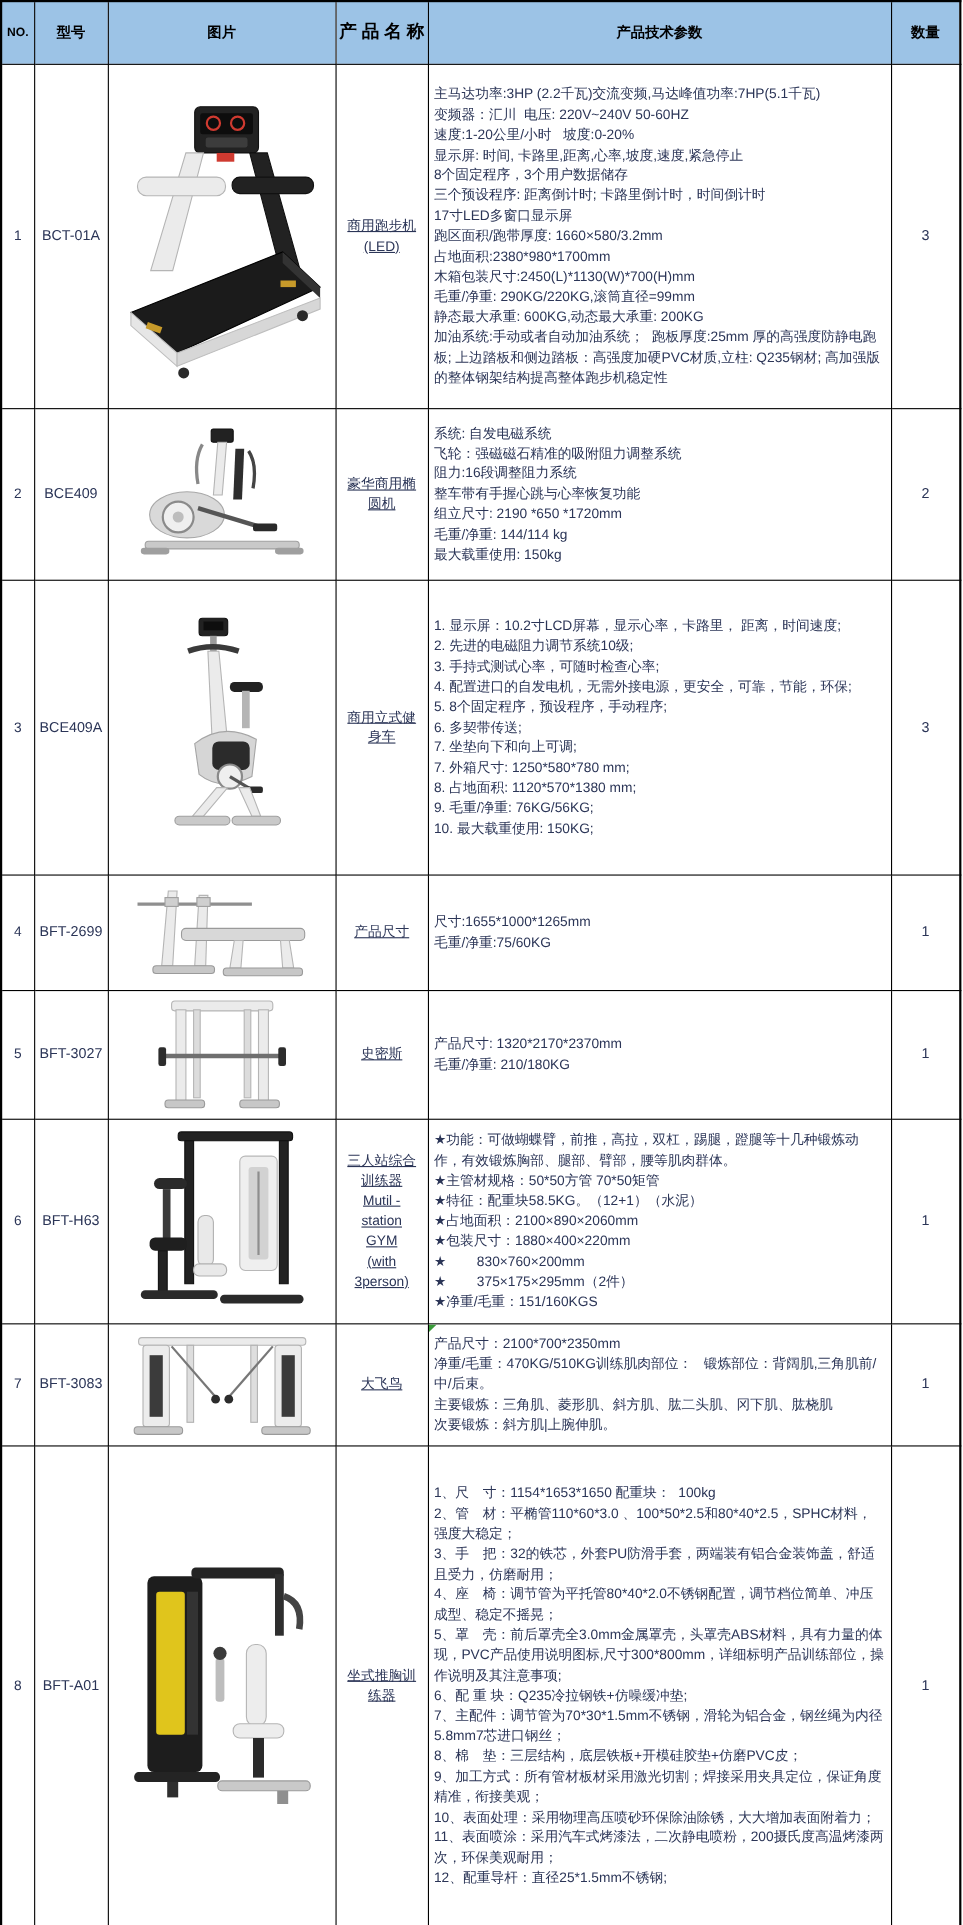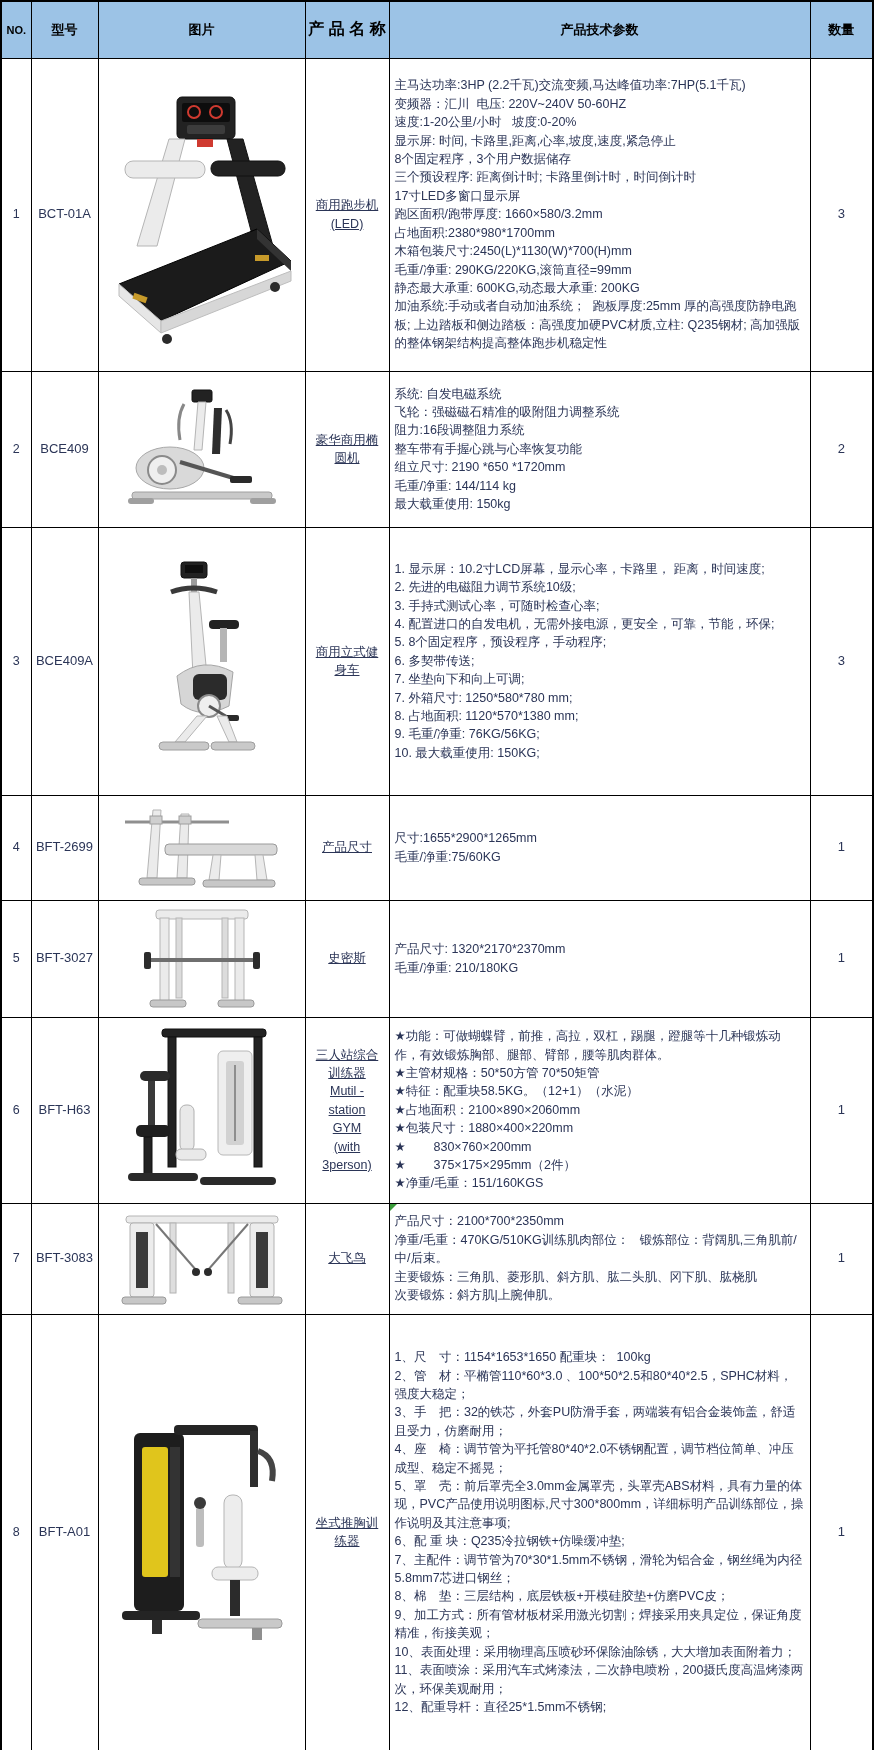--- a/index.html
+++ b/index.html
@@ -169,21 +169,21 @@
         <rect x="33" y="16" width="12" height="8" fill="#cfcfcf" stroke="#9e9e9e"></rect>
         <rect x="62" y="16" width="12" height="8" fill="#cfcfcf" stroke="#9e9e9e"></rect>
         <rect x="48" y="44" width="112" height="11" rx="4" fill="#d8d8d8" stroke="#9a9a9a"></rect>
         <polygon points="96,55 104,55 102,80 92,80" class="frame-light"></polygon>
         <polygon points="138,55 146,55 150,80 140,80" class="frame-light"></polygon>
         <rect x="22" y="78" width="56" height="7" rx="3" fill="#c7c7c7" stroke="#9a9a9a"></rect>
         <rect x="86" y="80" width="72" height="7" rx="3" fill="#c7c7c7" stroke="#9a9a9a"></rect>
       </svg>
     </td>
     <td class="c name-cell"><span class="prewrap">产品尺寸</span></td>
-    <td class="params-cell"><span class="prewrap">尺寸:1655*2900*1265mm
+    <td class="params-cell"><span class="prewrap">尺寸:1655*1000*1265mm
 毛重/净重:75/60KG</span></td>
     <td class="c qty-cell"><span>1</span></td>
   </tr>
 
   <tr style="height:117px">
     <td class="c"><span>5</span></td>
     <td class="c model-cell"><span>BFT-3027</span></td>
     <td class="img-cell">
       <svg width="120" height="110" viewBox="0 0 120 110">
         <rect x="14" y="6" width="92" height="9" rx="3" class="frame-light"></rect>

